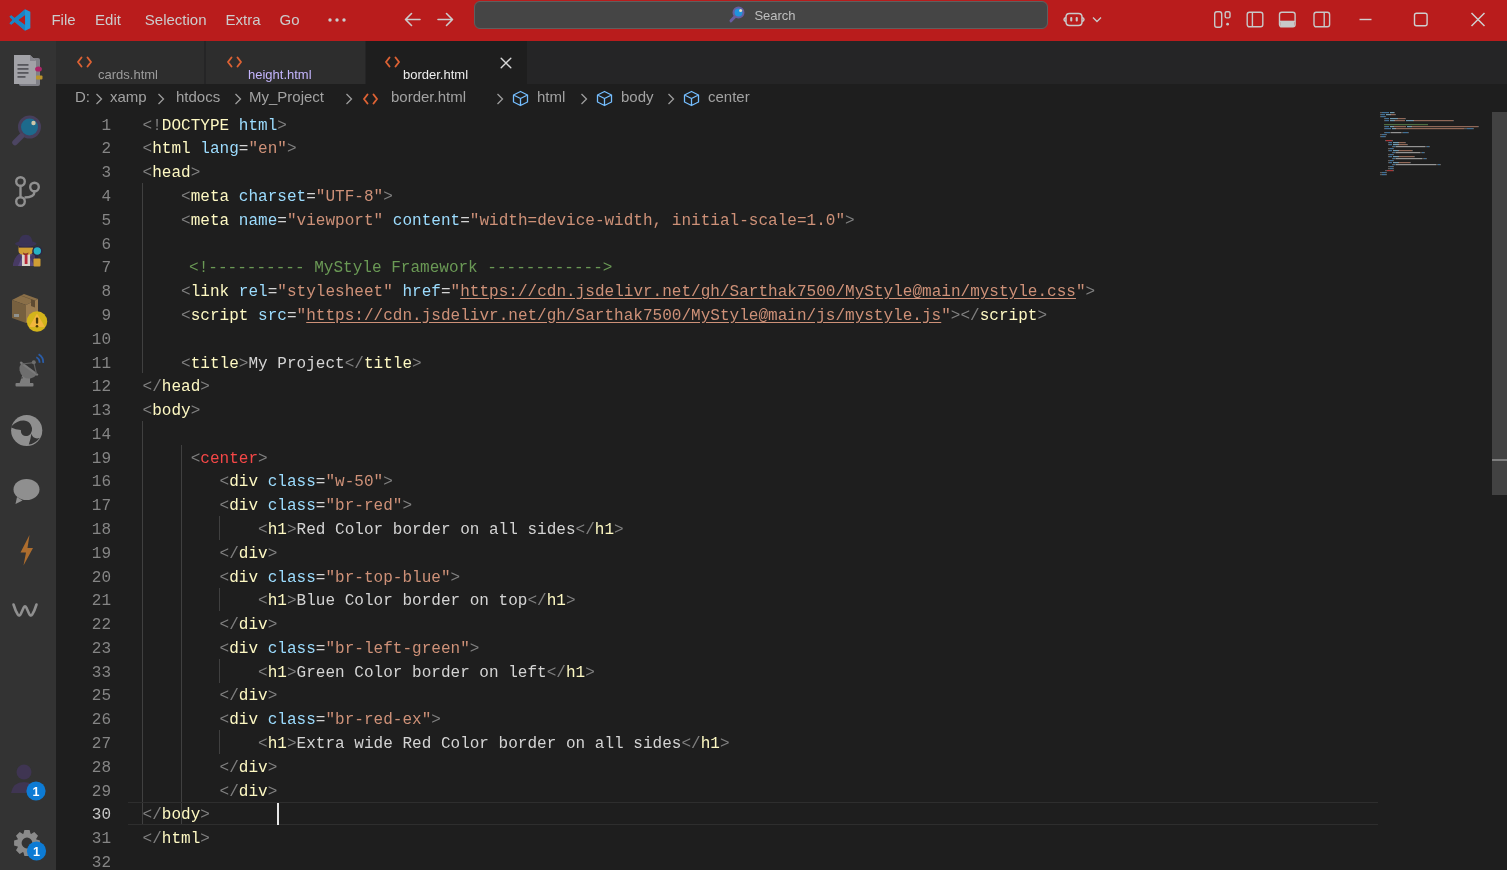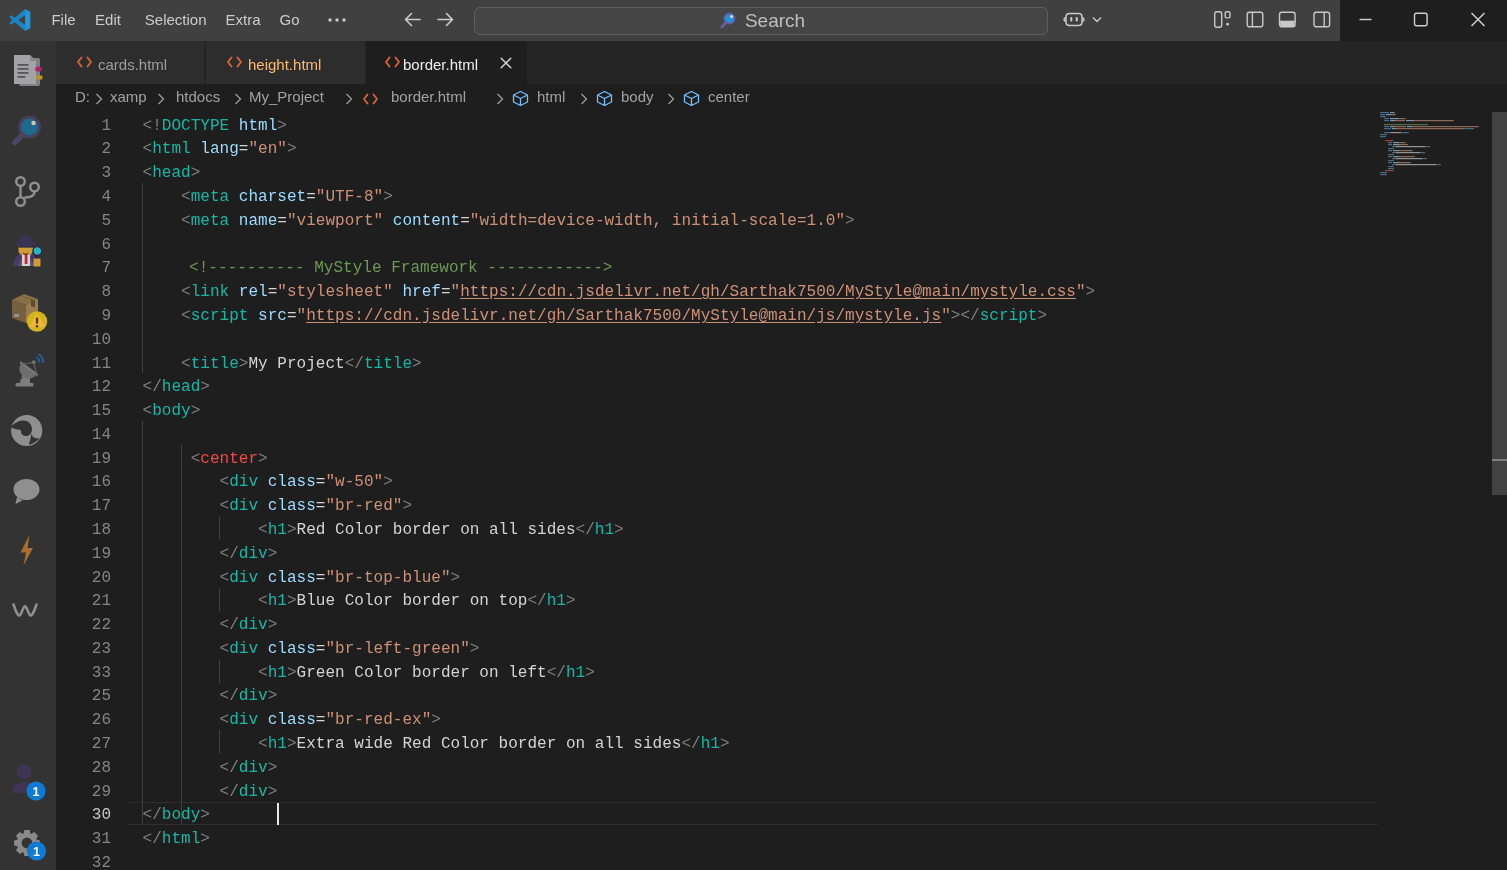--- a/index.html
+++ b/index.html
@@ -1,36 +1,36 @@
 <!DOCTYPE html>
 <html><head><meta charset="utf-8"><style>
 * { margin:0; padding:0; box-sizing:border-box; }
 body { width:1507px; height:870px; overflow:hidden; background:#1e1e1e; position:relative;
        font-family:"Liberation Sans", sans-serif; }
-#titlebar { position:absolute; left:0; top:0; width:1340px; height:41px; background:#404040; }
+#titlebar { position:absolute; left:0; top:0; width:1507px; height:41px; background:#b91c1c; }
 .menu { position:absolute; top:0; height:41px; line-height:39px; transform:translateX(-50%);
         color:#cccccc; font-size:15px; }
-#sbox { position:absolute; left:474px; top:7px; width:574px; height:28px; background:#454545;
+#sbox { position:absolute; left:474px; top:1px; width:574px; height:28px; background:#454545;
         border:1px solid #5f5f5f; border-radius:6px; display:flex; align-items:center;
-        justify-content:center; color:#bfbfbf; font-size:19px; }
+        justify-content:center; color:#bfbfbf; font-size:13px; }
 #activitybar { position:absolute; left:0; top:41px; width:56px; height:829px; background:#333333; }
 #tabbar { position:absolute; left:56px; top:41px; width:1451px; height:43px; background:#252526; }
 .tab { position:absolute; top:0; height:43px; background:#2d2d2d; }
 .tab.active { background:#1e1e1e; }
-.tabtxt { position:absolute; left:42px; top:15px; font-size:15px; }
+.tabtxt { position:absolute; left:42px; top:26px; font-size:13px; }
 #breadcrumb { position:absolute; left:56px; top:84px; width:1451px; height:28px; background:#1e1e1e; }
 .bci { position:absolute; top:4px; font-size:15px; color:#a2a2a2; }
 #editor { position:absolute; left:56px; top:84px; width:1451px; height:786px; background:#1e1e1e; }
 .ln { height:23.79px; line-height:23.79px; color:#858585; font-family:"Liberation Mono",monospace;
       font-size:16px; }
 .ln.on { color:#c6c6c6;padding-left:28px; }
 #code { position:absolute; left:142.6px; top:114.7px; }
 .cl { height:23.79px; line-height:23.79px; white-space:pre; font-family:"Liberation Mono",monospace;
       font-size:16px; letter-spacing:0.02px; }
-.p { color:#808080; } .t { color:#14b8a6; } .a { color:#9cdcfe; } .s { color:#ce9178; }
+.p { color:#808080; } .t { color:#fef9c3; } .a { color:#9cdcfe; } .s { color:#ce9178; }
 .su { color:#ce9178; text-decoration:underline; text-underline-offset:2px; }
 .c { color:#6a9955;margin-left:8px; } .x { color:#d4d4d4; } .e { color:#f44747; }
 .ig { position:absolute; width:1px; background:#404040; }
 #curline { position:absolute; left:128px; top:801.71px; width:1250px; height:23.79px;
            border-top:1px solid #2e2e2e; border-bottom:1px solid #2e2e2e; }
 #cursor { position:absolute; left:277.4px; top:802.71px; width:2px; height:21.8px; background:#e6e6e6; }
 #scrollthumb { position:absolute; left:1492px; top:112px; width:15px; height:383px; background:#424242; }
 #ovrcursor { position:absolute; left:1492px; top:459px; width:15px; height:2.4px; background:#7e7e7e; }
 </style></head>
 <body>
@@ -189,21 +189,21 @@
  <path d="M23.5 833.6 L24.4 830.1 L29.6 830.1 L30.5 833.6 L31.1 833.9 L34.3 832.0 L38.0 835.7 L36.1 838.9 L36.4 839.5 L39.9 840.4 L39.9 845.6 L36.4 846.5 L36.1 847.1 L38.0 850.3 L34.3 854.0 L31.1 852.1 L30.5 852.4 L29.6 855.9 L24.4 855.9 L23.5 852.4 L22.9 852.1 L19.7 854.0 L16.0 850.3 L17.9 847.1 L17.6 846.5 L14.1 845.6 L14.1 840.4 L17.6 839.5 L17.9 838.9 L16.0 835.7 L19.7 832.0 L22.9 833.9 Z M32.4 843 A5.4 5.4 0 1 0 21.6 843 A5.4 5.4 0 1 0 32.4 843 Z" fill="#8a8a8a" fill-rule="evenodd"></path>
  <circle cx="36.5" cy="851" r="9.6" fill="#0d7bd4"></circle>
  <text x="36.5" y="855.5" font-family="Liberation Sans" font-size="12.5" font-weight="bold" fill="#ffffff" text-anchor="middle">1</text>
 </svg>
 
 <div id="tabbar">
  <div class="tab" style="left:0;width:148px">
       <span class="tabtxt" style="color:#9d9d9d">cards.html</span>
     </div>
  <div class="tab" style="left:150px;width:159px">
-      <span class="tabtxt" style="color:#fdba74">height.html</span>
+      <span class="tabtxt" style="color:#c4b5fd">height.html</span>
     </div>
  <div class="tab active" style="left:310px;width:161px">
       <span class="tabtxt" style="left:37px;color:#eeeeee">border.html</span>
   <svg width="16" height="16" style="position:absolute;right:13px;top:14px" stroke="#d8d8d8" stroke-width="1.4" stroke-linecap="round">
         <path d="M3.2 3.2 L12.8 12.8 M12.8 3.2 L3.2 12.8"></path>
       </svg>
  </div>
 </div>
 <svg width="17" height="14" style="position:absolute;left:76px;top:55px" fill="none" stroke="#dd6234" stroke-width="1.9" stroke-linecap="round" stroke-linejoin="round">
     <path d="M5.5 2.5 L2 7 L5.5 11.5 M11.5 2.5 L15 7 L11.5 11.5"></path>
@@ -263,21 +263,21 @@
     <div class="ln">3</div>
     <div class="ln">4</div>
     <div class="ln">5</div>
     <div class="ln">6</div>
     <div class="ln">7</div>
     <div class="ln">8</div>
     <div class="ln">9</div>
     <div class="ln">10</div>
     <div class="ln">11</div>
     <div class="ln">12</div>
-    <div class="ln">15</div>
+    <div class="ln">13</div>
     <div class="ln">14</div>
     <div class="ln">19</div>
     <div class="ln">16</div>
     <div class="ln">17</div>
     <div class="ln">18</div>
     <div class="ln">19</div>
     <div class="ln">20</div>
     <div class="ln">21</div>
     <div class="ln">22</div>
     <div class="ln">23</div>

